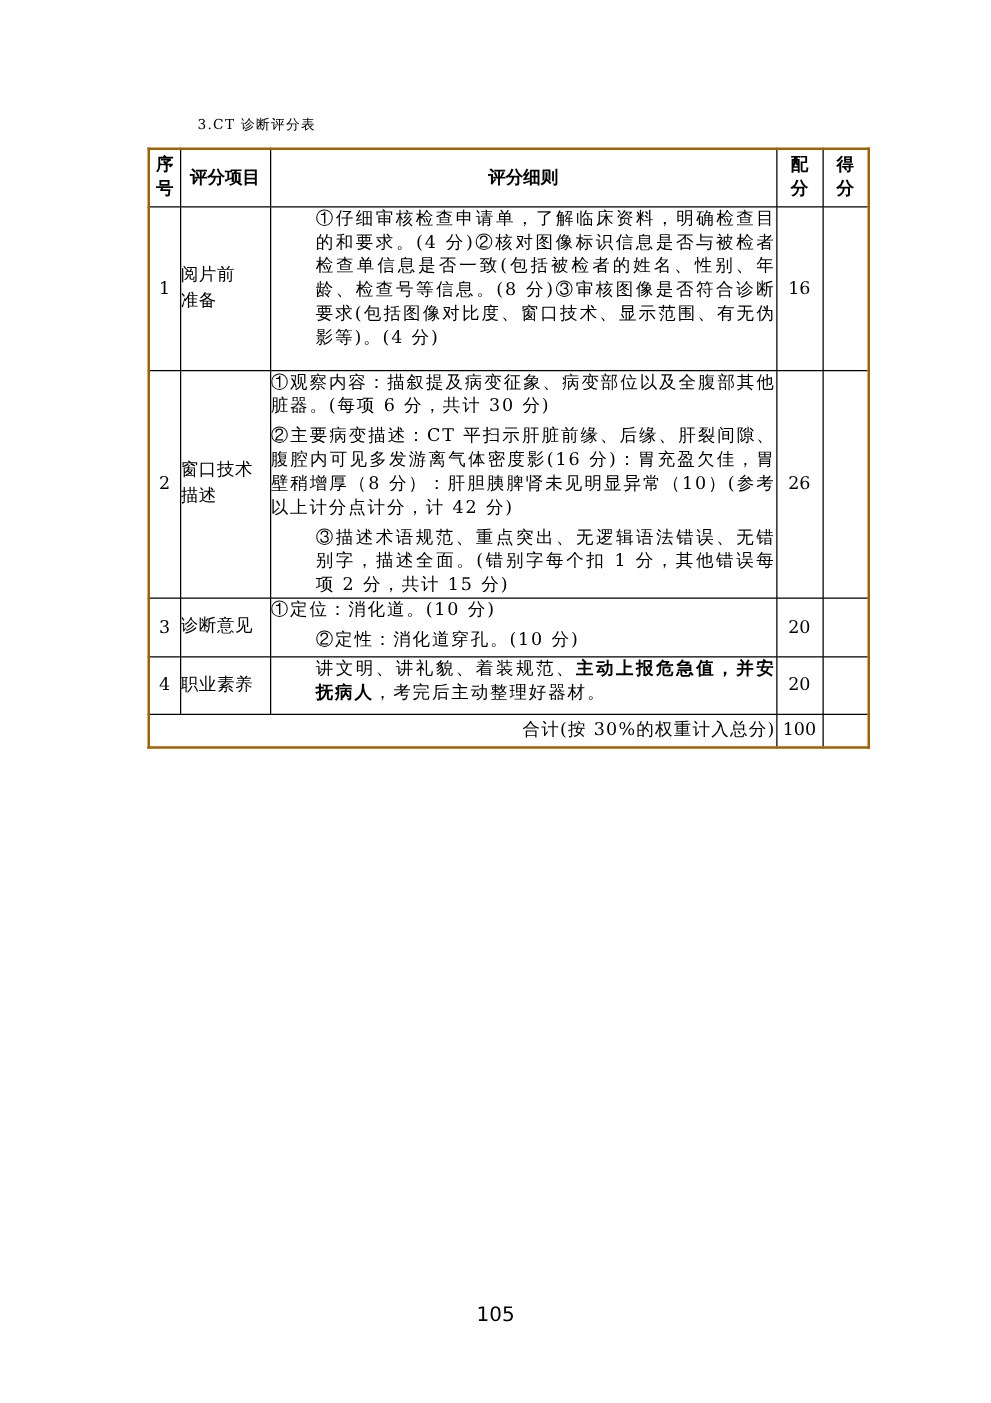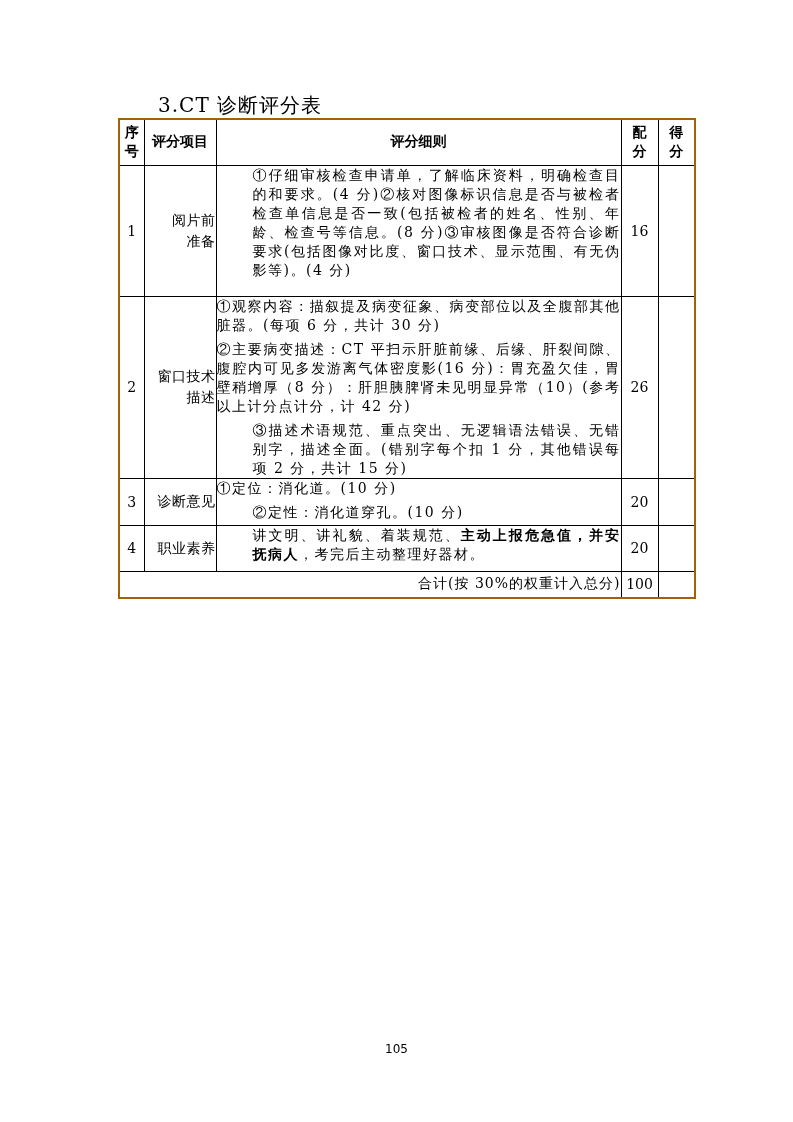--- a/index.html
+++ b/index.html
@@ -10,21 +10,21 @@
     height: 1122px;
     background: #ffffff;
     font-family: "DejaVu Serif", "Liberation Serif", serif;
     color: #000000;
     overflow: hidden;
   }
   .doc-title {
     position: absolute;
     left: 158px;
     top: 92px;
-    font-size: 20px;
+    font-size: 11px;
     letter-spacing: 1px;
     white-space: nowrap;
   }
   table.score-table {
     position: absolute;
     left: 118px;
     top: 118px;
     width: 576px;
     border-collapse: collapse;
     table-layout: fixed;
@@ -53,21 +53,21 @@
     width: 16px;
     word-break: break-all;
     line-height: 1.35;
     text-align: center;
   }
   .c-no, .c-points, .c-score {
     text-align: center;
     vertical-align: middle;
   }
   .c-item {
-    text-align: right;
+    text-align: left;
     vertical-align: middle;
     line-height: 21px;
     letter-spacing: 0.5px;
   }
   .c-detail {
     vertical-align: top;
     padding: 5px 5px 2px 6px;
     text-align: justify;
     line-height: 19px;
     letter-spacing: 1.5px;
@@ -78,21 +78,21 @@
     text-align: right;
     vertical-align: middle;
     letter-spacing: 1px;
   }
   .page-number {
     position: absolute;
     top: 1042px;
     left: 0;
     width: 100%;
     text-align: center;
-    font-size: 12px;
+    font-size: 16px;
     font-family: "DejaVu Sans", "Liberation Sans", sans-serif;
   }
 </style>
 </head>
 <body>
 
 <div class="page">
 
   <div class="doc-title">3.CT 诊断评分表</div>
 

